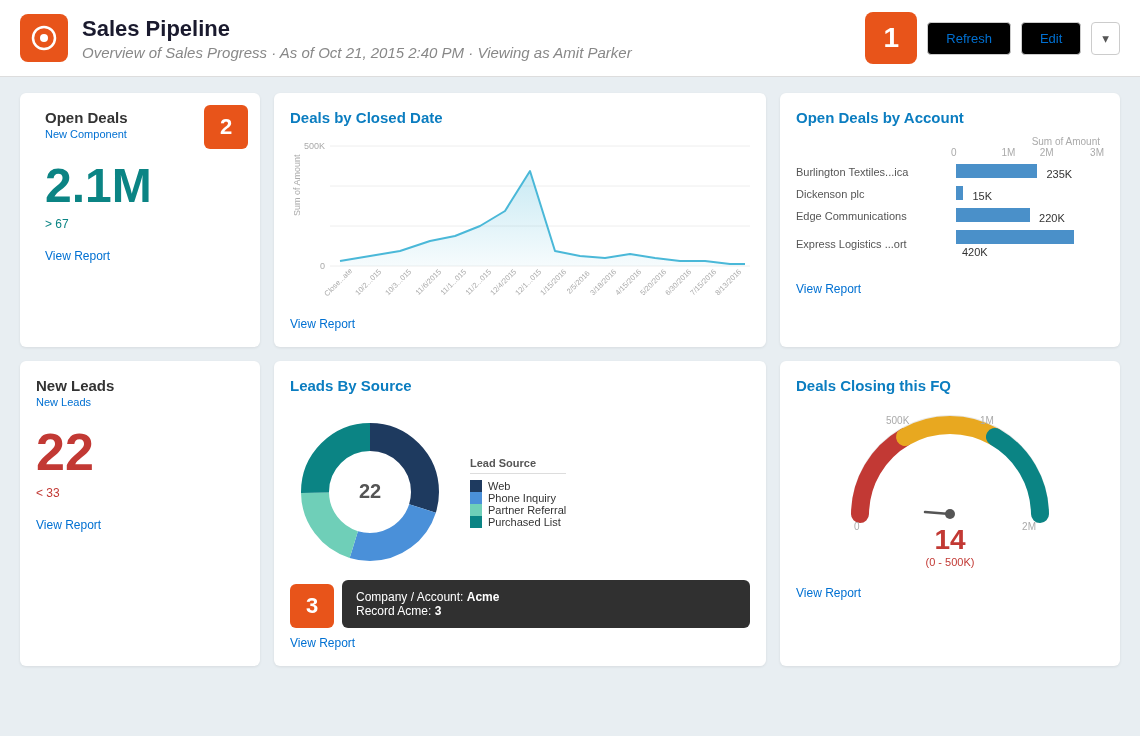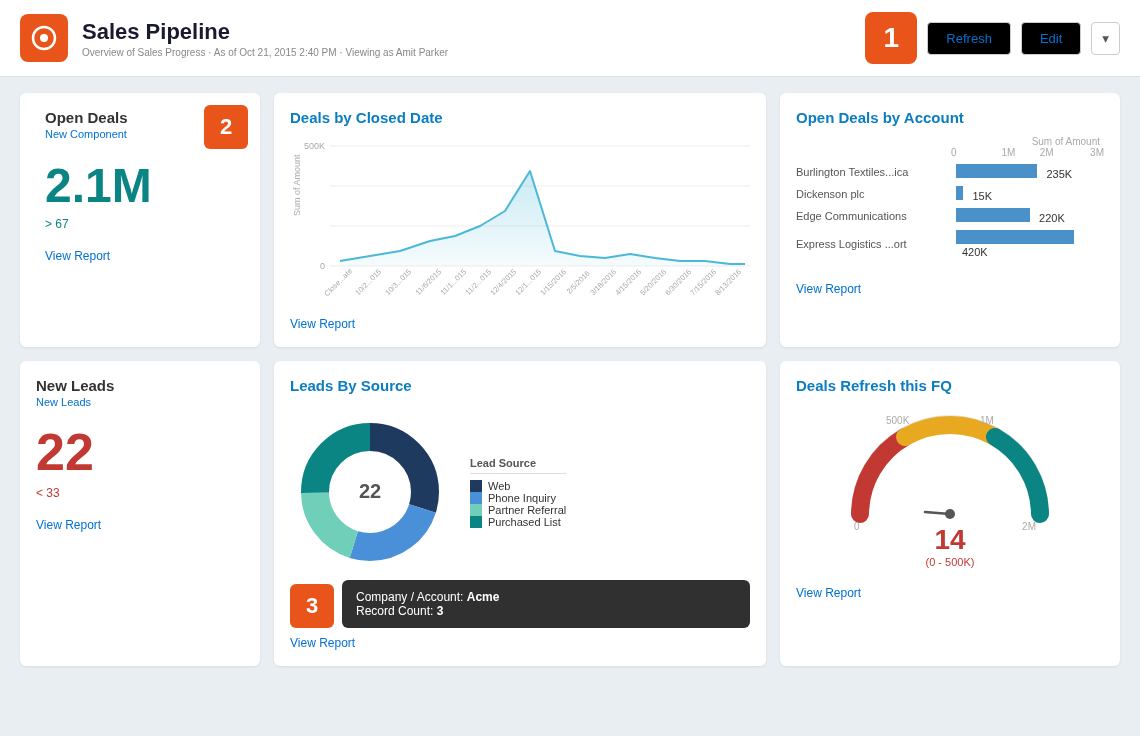--- a/index.html
+++ b/index.html
@@ -5,21 +5,21 @@
     * { box-sizing: border-box; margin: 0; padding: 0; }
     body { font-family: 'Segoe UI', Arial, sans-serif; background: #e8eef2; color: #333; font-size: 13px; }
 
     .header { background: #fff; padding: 12px 20px; display: flex; align-items: center; justify-content: space-between; border-bottom: 1px solid #ddd; }
     .header-left { display: flex; align-items: center; gap: 14px; }
     .logo-icon { width: 48px; height: 48px; background: #e8541a; border-radius: 8px; display: flex; align-items: center; justify-content: center; }
     .logo-icon svg { width: 28px; height: 28px; }
     .header-title { display: flex; flex-direction: column; }
     .dashboard-label { font-size: 10px; color: #888; text-transform: uppercase; letter-spacing: 1px; }
     .title-main { font-size: 22px; font-weight: 600; color: #1a1a2e; }
-    .title-sub { font-size: 10px; color: #888; margin-top: 2px; }
+    .title-sub { font-size: 15px; color: #888; margin-top: 2px; font-style: italic; }
     .header-right { display: flex; align-items: center; gap: 10px; }
     .badge-num { width: 52px; height: 52px; background: #e8541a; border-radius: 8px; display: flex; align-items: center; justify-content: center; font-size: 28px; font-weight: bold; color: #fff; }
     .btn { border: 1px solid #ccc; background: #000000; padding: 8px 18px; border-radius: 4px; cursor: pointer; font-size: 13px; color: #0070d2; }
     .btn-dropdown { border: 1px solid #ccc; background: #fff; padding: 8px 10px; border-radius: 4px; cursor: pointer; color: #555; }
 
     .dashboard-content { padding: 16px 20px; display: grid; grid-template-columns: 240px 1fr 340px; grid-template-rows: auto auto; gap: 14px; }
 
     .card { background: #fff; border-radius: 6px; padding: 16px; box-shadow: 0 1px 3px rgba(0,0,0,0.08); }
 
     
@@ -235,30 +235,30 @@
     </div>
     
     <div style="display:flex; align-items:flex-end; margin-top:8px; position:relative;">
       <div style="width:44px;height:44px;background:#e8541a;border-radius:6px;display:flex;align-items:center;justify-content:center;font-size:22px;font-weight:bold;color:#fff;flex-shrink:0;z-index:2;">3</div>
       <div style="margin-left:8px; background:rgba(30,30,30,0.92); color:#fff; padding:10px 14px; border-radius:6px; font-size:12px; flex:1;">
         <div>
           <span>Company / Account:</span>
           <strong>Acme</strong>
         </div>
         <div>
-          <span>Record Count:</span>
+          <span>Record Acme:</span>
           <strong>3</strong>
         </div>
       </div>
     </div>
     <a class="view-report" style="margin-top:8px;display:inline-block;">View Report</a>
   </div>
 
   <div class="card">
-    <div class="chart-title">Deals Refresh this FQ</div>
+    <div class="chart-title">Deals Closing this FQ</div>
     <div class="gauge-wrap">
       <svg width="220" height="130" viewBox="0 0 220 130">
 
         <path d="M20,110 A90,90 0 0,1 200,110" fill="none" stroke="#e8e8e8" stroke-width="18" stroke-linecap="round"></path>
 
         <path d="M20,110 A90,90 0 0,1 65,33" fill="none" stroke="#c23934" stroke-width="18" stroke-linecap="round"></path>
 
         <path d="M65,33 A90,90 0 0,1 155,33" fill="none" stroke="#e8a820" stroke-width="18" stroke-linecap="round"></path>
 
         <path d="M155,33 A90,90 0 0,1 200,110" fill="none" stroke="#0b8484" stroke-width="18" stroke-linecap="round"></path>

